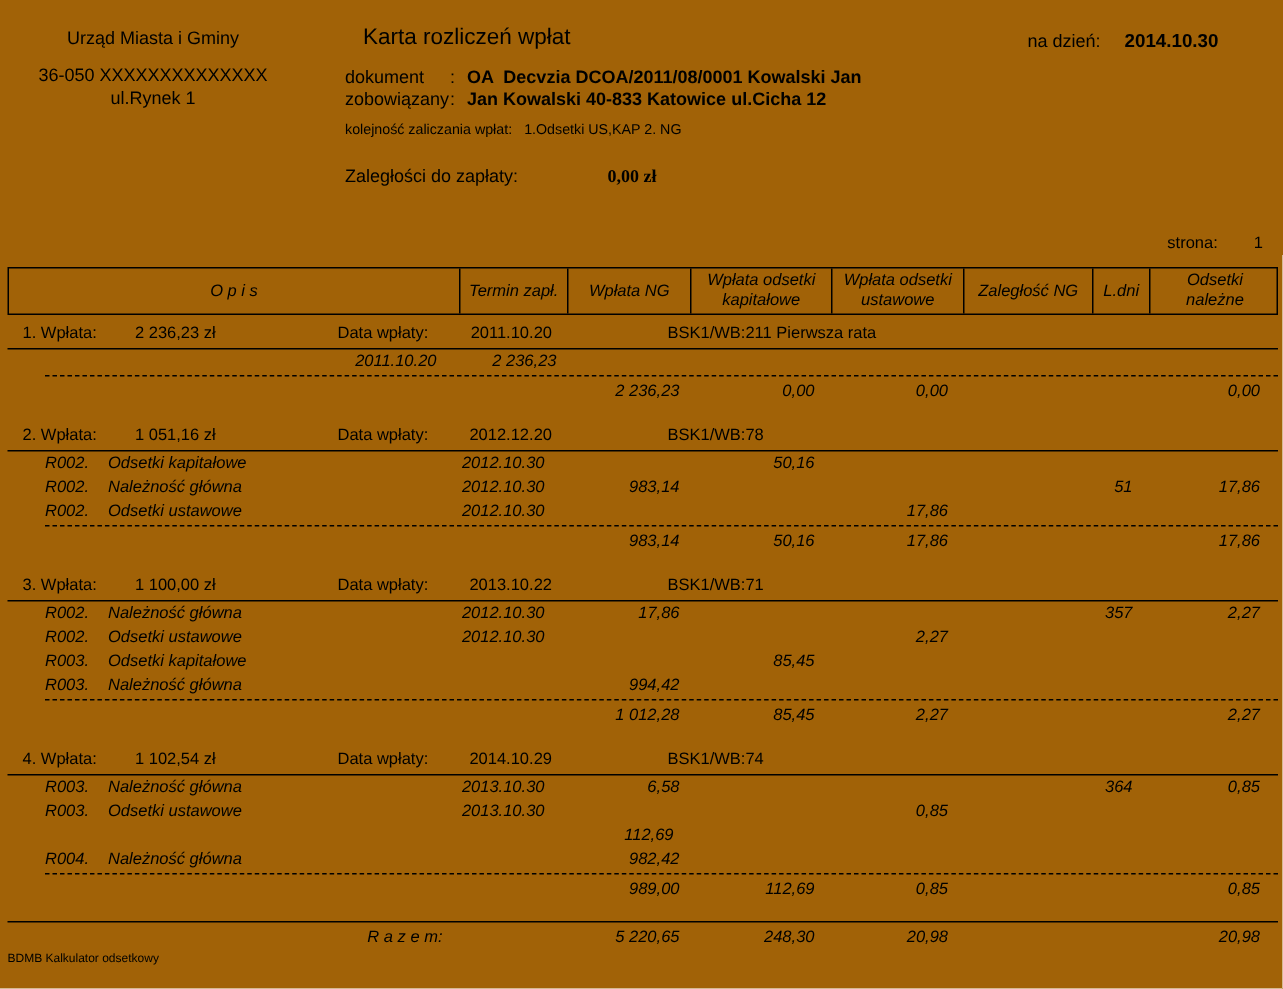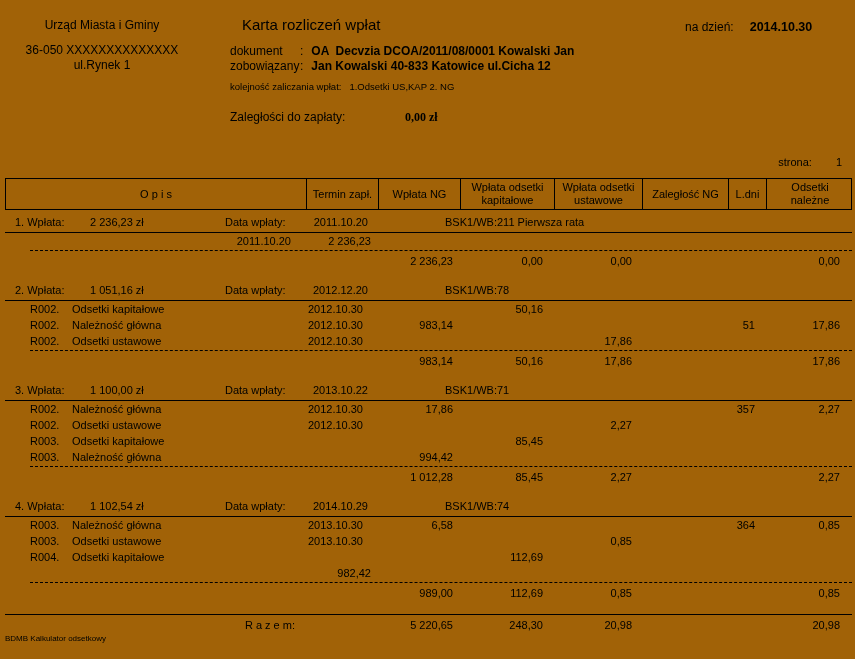--- a/index.html
+++ b/index.html
@@ -21,21 +21,21 @@
   .order-line { position:absolute; left:230px; top:81px; font-size:9.5px; white-space:nowrap; }
   .order-line .ovalue { margin-left:8px; }
   .arrears { position:absolute; left:230px; top:110px; width:340px; font-size:12px; }
   .arrears .avalue { position:absolute; left:175px; top:0; font-weight:bold;font-family:Liberation Serif, serif; }
 
   .strona { position:absolute; top:156px; right:13px; font-size:11px; }
   .strona .pgnum { margin-left:24px; }
 
   
   .tbl { position:absolute; left:5px; top:178px; width:847px; font-size:11px; }
-  .grid { display:grid; grid-template-columns:301px 72px 82px 94px 88px 86px 38px 86px; }
+  .grid { display:grid; grid-template-columns:301px 72px 82px 94px 88px 86px 38px 86px;font-style:italic; }
   .thead { border:1px solid #000; height:32px; box-sizing:border-box; }
   .th { display:flex; align-items:center; justify-content:center; text-align:center; border-right:1px solid #000; line-height:13px; padding:0 2px; box-sizing:border-box; }
   .th:last-child { border-right:none; }
   .wrapnarrow { display:inline-block; max-width:58px; }
 
   .sechead { position:relative; height:17px; line-height:15px; border-bottom:1px solid #000; margin-top:5px; white-space:nowrap; }
   .sec ~ .sec .sechead { margin-top:14px; }
   .s-no { position:absolute; left:10px; }
   .s-amt { position:absolute; left:85px; width:84px; text-align:left; }
   .s-dlabel { position:absolute; left:220px; }
@@ -280,30 +280,30 @@
         <div><span class="rcode">R003.</span><span>Odsetki ustawowe</span></div>
         <div class="c-num ct">2013.10.30</div>
         <div class="c-num cn"></div>
         <div class="c-num ck"></div>
         <div class="c-num cu">0,85</div>
         <div class="c-num cz"></div>
         <div class="c-num cl"></div>
         <div class="c-num co"></div>
       </div>
       <div class="row grid">
-        <div><span class="rcode">R004.</span><span>Odsetki kapitałowe</span></div>
         <div class="c-num ct"></div>
         <div class="c-num cn"></div>
         <div class="c-num ck">112,69</div>
         <div class="c-num cu"></div>
         <div class="c-num cz"></div>
         <div class="c-num cl"></div>
         <div class="c-num co"></div>
       </div>
       <div class="row grid">
+        <div><span class="rcode">R004.</span><span>Należność główna</span></div>
         <div class="c-num ct"></div>
         <div class="c-num cn">982,42</div>
         <div class="c-num ck"></div>
         <div class="c-num cu"></div>
         <div class="c-num cz"></div>
         <div class="c-num cl"></div>
         <div class="c-num co"></div>
       </div>
       <div class="dash"></div>
       <div class="row grid">

